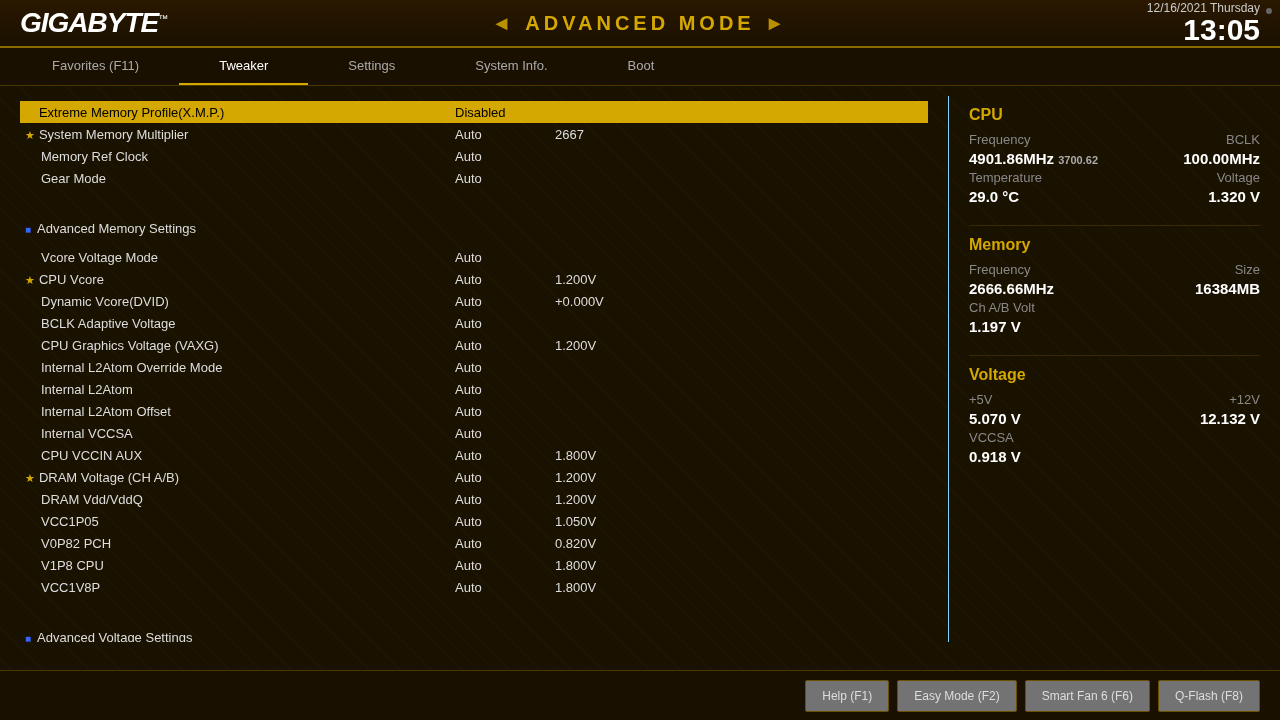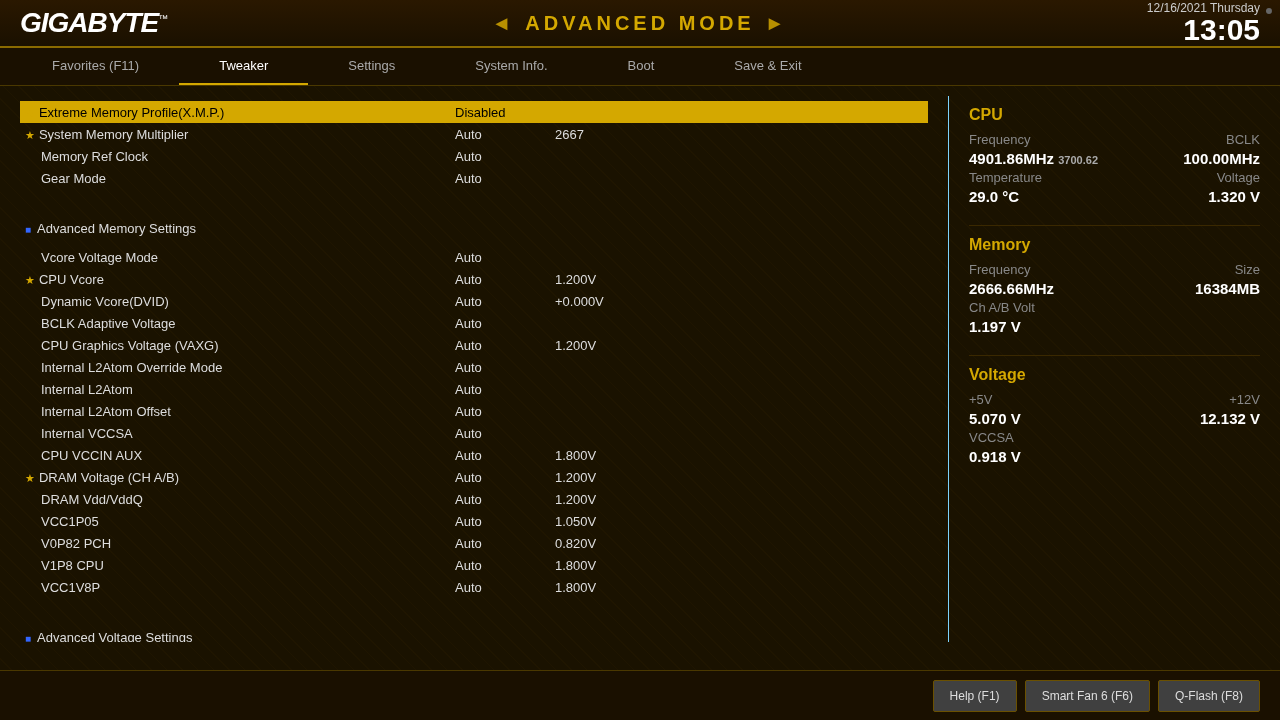--- a/index.html
+++ b/index.html
@@ -249,21 +249,21 @@
       height: 50px;
       display: flex;
       align-items: center;
       justify-content: flex-end;
       padding: 0 20px;
       gap: 8px;
       border-top: 1px solid #4a3800;
     }
 
     .bottom-btn {
-      background: #404040;
+      background: #737373;
       border: 1px solid #6a5000;
       color: #ddd;
       padding: 8px 16px;
       font-size: 12px;
       cursor: pointer;
       border-radius: 2px;
     }
 
     
     .corner-dot {
@@ -296,21 +296,20 @@
     <div class="header-time">13:05</div>
   </div>
 </div>
 
 <div class="nav-tabs">
   <div class="nav-tab">Favorites (F11)</div>
   <div class="nav-tab active">Tweaker</div>
   <div class="nav-tab">Settings</div>
   <div class="nav-tab">System Info.</div>
   <div class="nav-tab">Boot</div>
-  <div class="nav-tab">Save &amp; Exit</div>
 </div>
 
 <div class="main">
 
   <div class="settings-panel" id="settings-list">
   <div class="setting-row highlighted">
         <span class="setting-name"><span class="star-icon">★</span>Extreme Memory Profile(X.M.P.)</span>
         <span class="setting-value">Disabled</span>
       </div>
       <div class="setting-row">
@@ -471,15 +470,16 @@
       </div>
       <div class="info-row">
         <span class="info-value large">0.918 V</span>
       </div>
     </div>
   </div>
 </div>
 
 <div class="bottom-bar">
   <button class="bottom-btn">Help (F1)</button>
+  <button class="bottom-btn">Easy Mode (F2)</button>
   <button class="bottom-btn">Smart Fan 6 (F6)</button>
   <button class="bottom-btn">Q-Flash (F8)</button>
 </div>
 
 </body></html>

